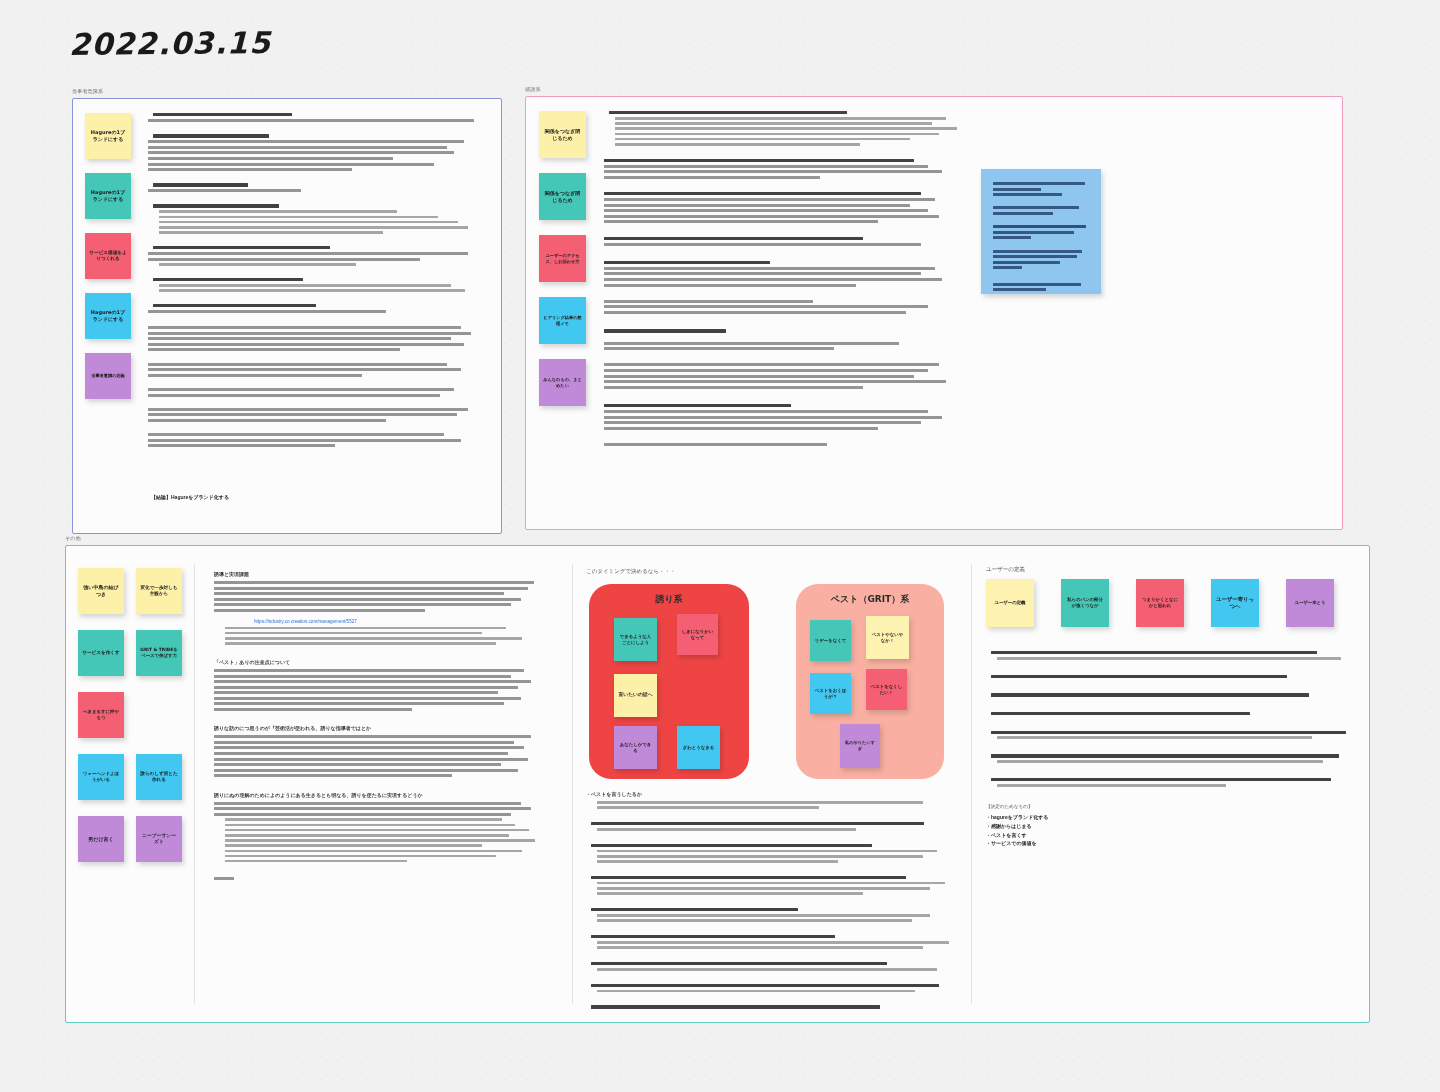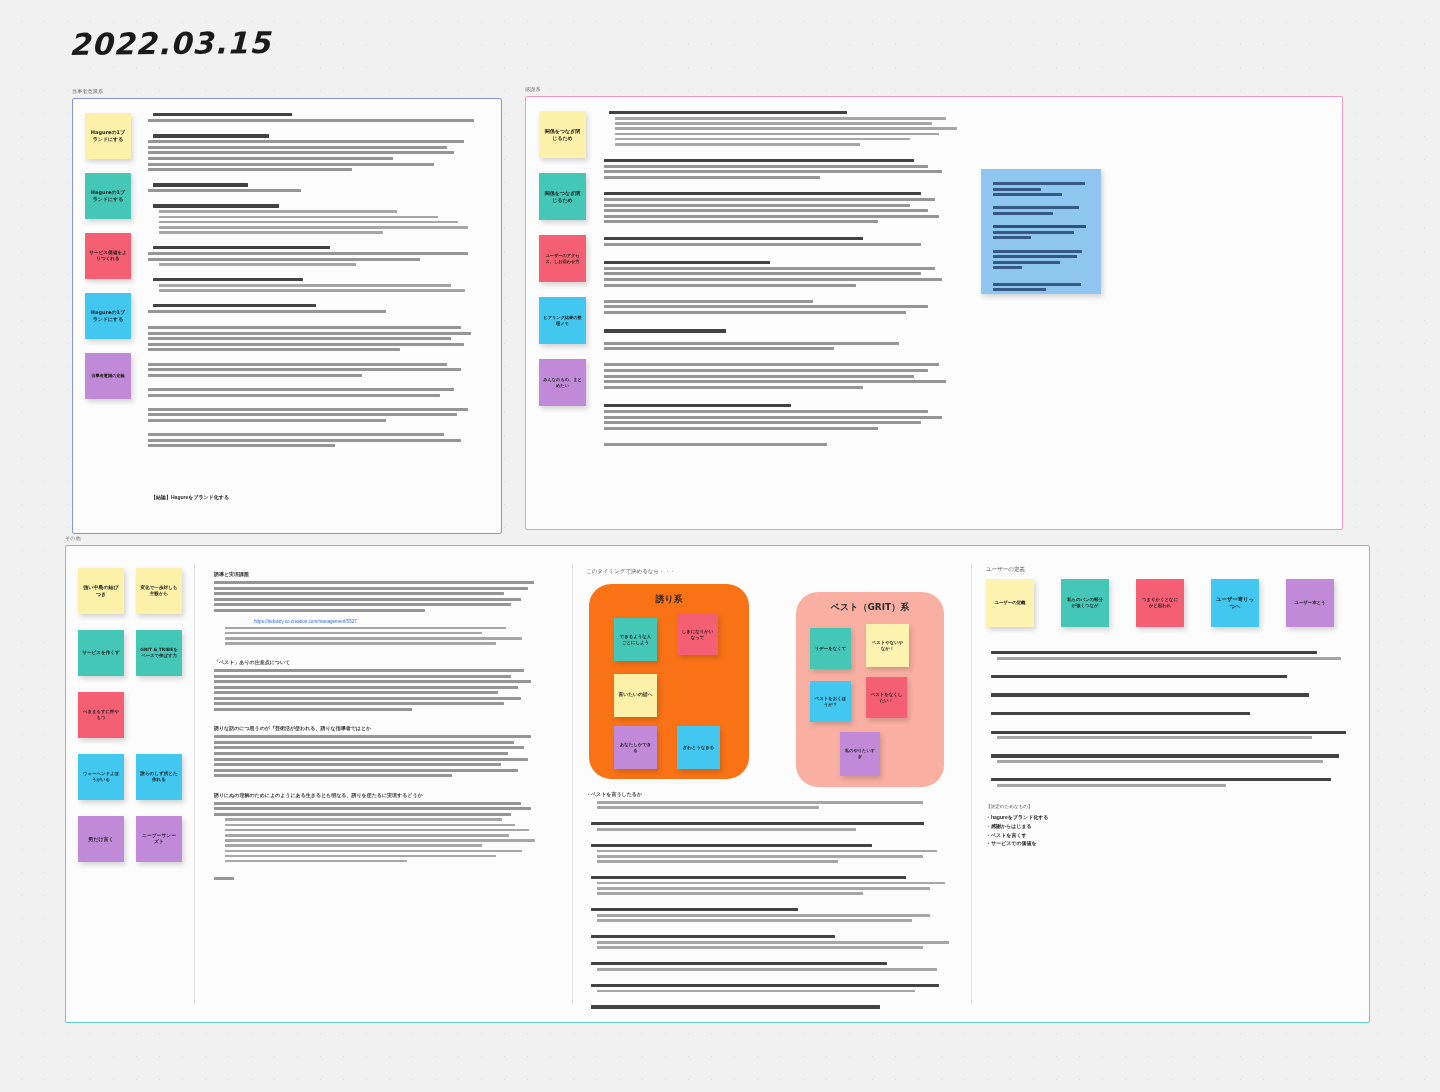--- a/index.html
+++ b/index.html
@@ -99,22 +99,22 @@
     font-size: 5.5px;
     color: #555;
     white-space: nowrap;
   }
 
   
   .cluster {
     position: absolute;
     border-radius: 22px;
   }
-  .cluster.lav  { background: #f97316; }
-  .cluster.salm { background: #f9b0a2; margin-top: 8px; }
+  .cluster.lav  { background: #ef4444; }
+  .cluster.salm { background: #f9b0a2; }
   .cluster-title {
     position: absolute;
     top: 9px; left: 0; right: 0;
     text-align: center;
     font-family: "DejaVu Sans", sans-serif;
     font-size: 9px;
     font-weight: 700;
     color: #2b2b2b;
   }
 

